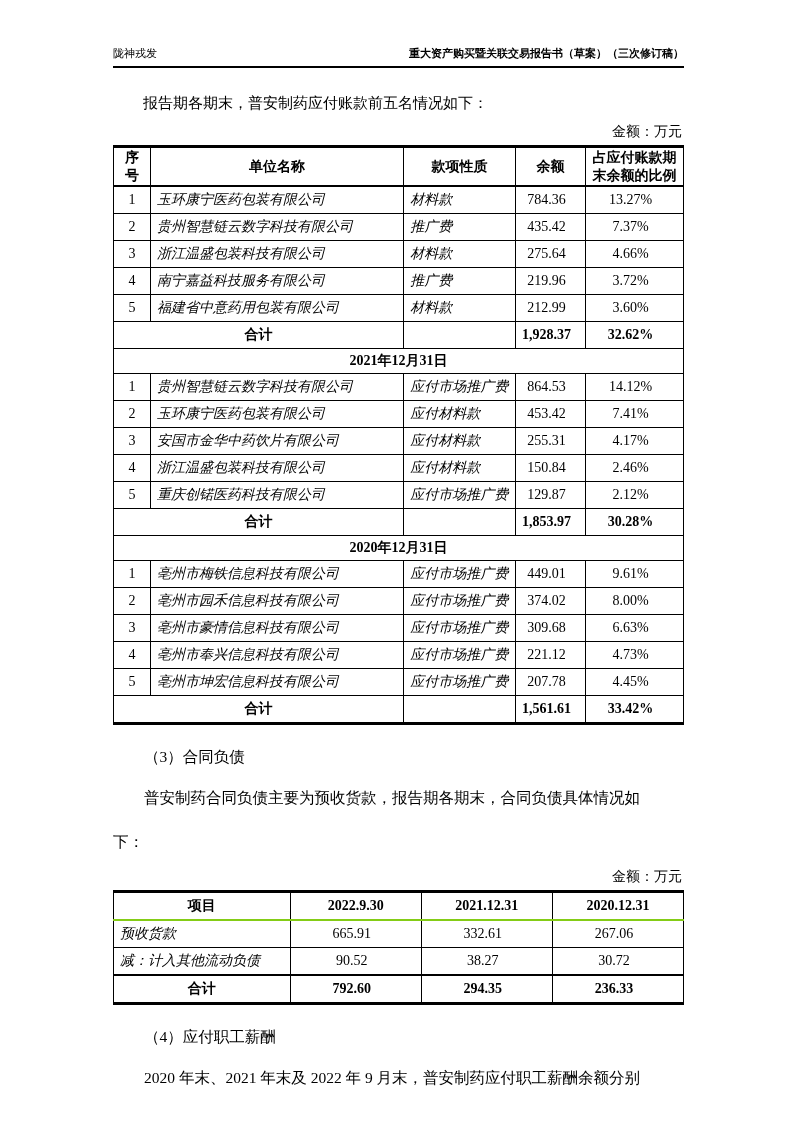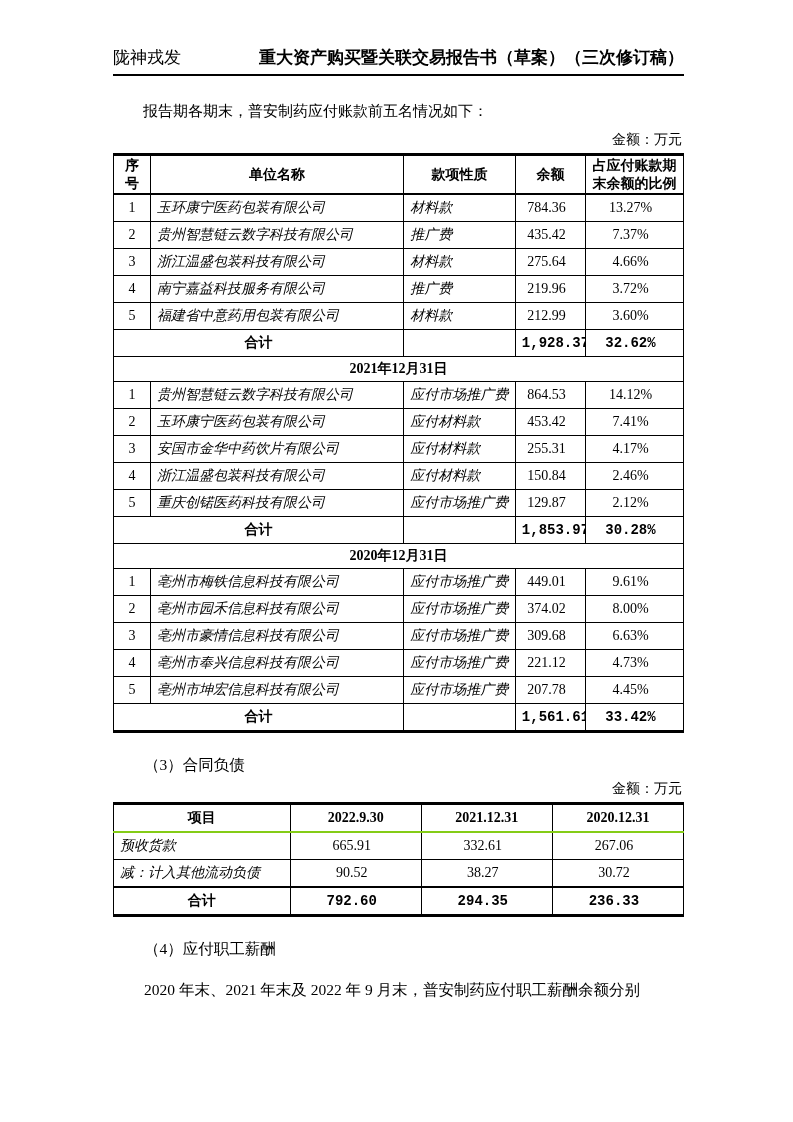--- a/index.html
+++ b/index.html
@@ -5,39 +5,39 @@
   html,body{margin:0;padding:0;background:#888;}
   .page{
     width:793px;height:1122px;background:#fff;margin:0 auto;
     box-sizing:border-box;padding:46px 109px 0 113px;
     font-family:"Liberation Serif","DejaVu Serif",serif;
     color:#000;position:relative;overflow:hidden;
   }
   
   .doc-header{
     display:flex;justify-content:space-between;align-items:flex-end;
-    border-bottom:2px solid #000;padding-bottom:5px;font-size:17px;
+    border-bottom:2px solid #000;padding-bottom:5px;font-size:11px;
   }
   .doc-header .right{font-weight:bold;}
   
   .intro{font-size:15px;margin:26px 0 10px 0;text-indent:2em;}
   .unit-label{font-size:14px;text-align:right;margin:4px 2px 4px 0;}
   .heading{font-size:15.5px;margin:22px 0 0 0;text-indent:2em;}
   .para{font-size:15.5px;line-height:44px;margin:8px 0 0 0;}
   .para .indent{text-indent:2em;}
   
   table{border-collapse:collapse;table-layout:fixed;width:100%;font-size:14px;}
   td,th{border:1px solid #000;padding:1px 6px;height:24px;overflow:hidden;
         font-weight:normal;vertical-align:middle;}
   thead th{font-weight:bold;text-align:center;line-height:1.25;}
   .c{text-align:center;} .l{text-align:left;font-style:italic;} .r{text-align:center;padding-right:14px;}
   .tbl1{border:1.5px solid #000;border-top:3px solid #000;border-bottom:3px solid #000;}
   .tbl1 thead th{border-bottom:2.5px solid #000;}
   .section-row td{font-weight:bold;text-align:center;height:22px;}
-  .total-row td{font-weight:bold;font-family:Liberation Mono, monospace;}
+  .total-row td{font-weight:bold;}
   .tbl2{border:1.5px solid #000;border-top:3px solid #000;border-bottom:3px solid #000;}
   .tbl2 thead th{border-bottom:2px solid #84cc16;}
   .tbl2 .total-row td{border-top:2px solid #000;}
 </style>
 </head>
 <body>
 
 <div class="page">
 
   <div class="doc-header">
@@ -197,20 +197,24 @@
         <td colspan="2" class="c">合计</td>
         <td></td>
         <td class="r">1,561.61</td>
         <td class="r">33.42%</td>
       </tr>
     </tbody>
   </table>
 
   <p class="heading">（3）合同负债</p>
 
+  <div class="para">
+    <div class="indent">普安制药合同负债主要为预收货款，报告期各期末，合同负债具体情况如</div>
+    <div>下：</div>
+  </div>
 
   <div class="unit-label">金额：万元</div>
 
   <table class="tbl2">
     <colgroup>
       <col style="width:31%">
         <col style="width:23%">
         <col style="width:23%">
         <col style="width:23%">
     </colgroup>

